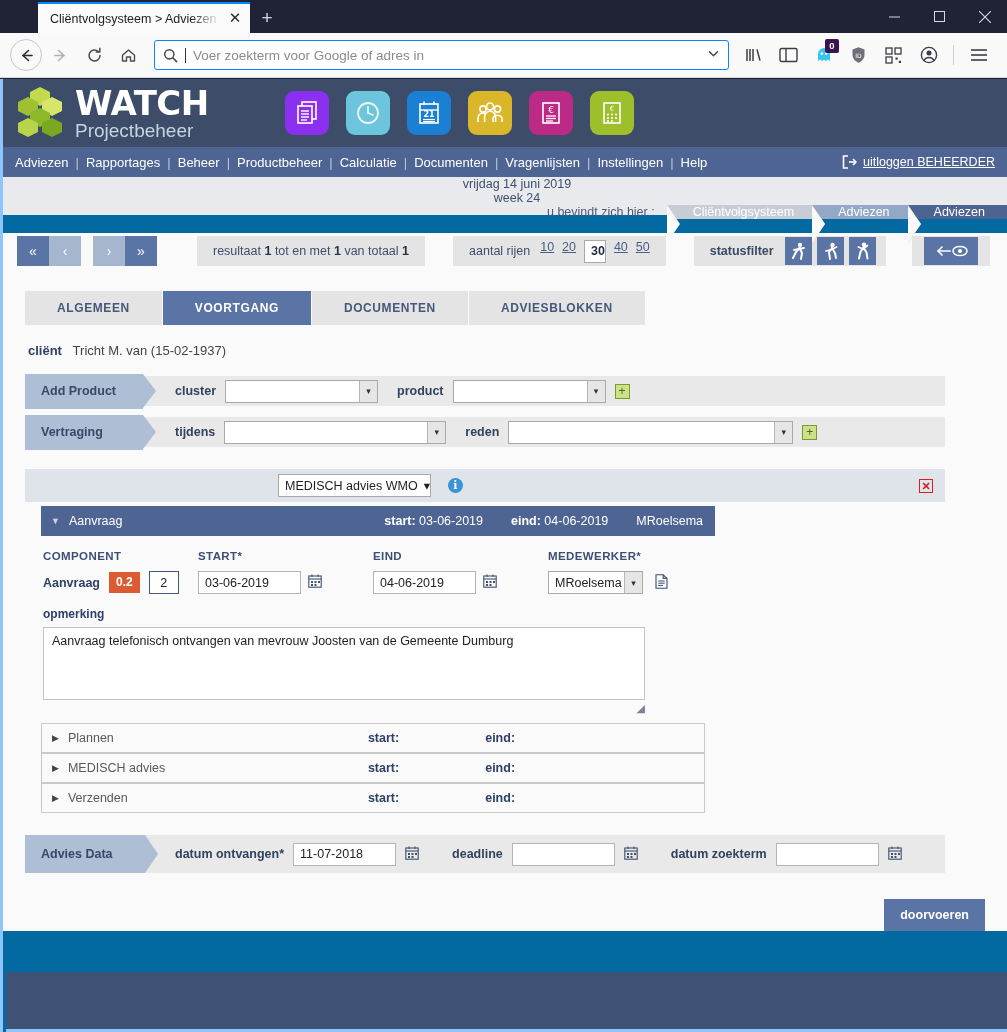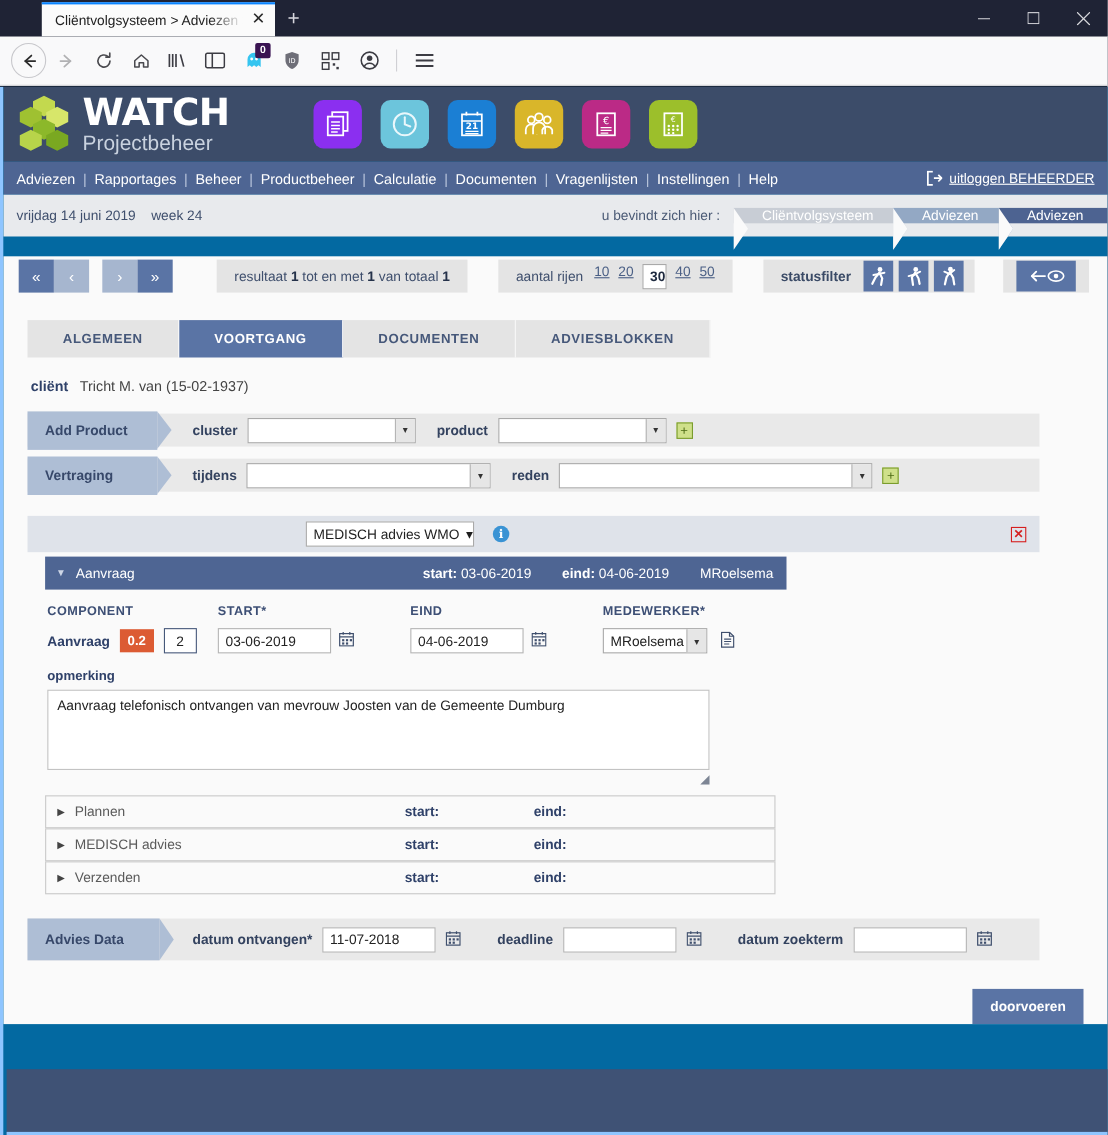--- a/index.html
+++ b/index.html
@@ -100,21 +100,21 @@
     height:30px; background:#4e6593; display:flex; align-items:center;
     padding:0 12px; font-size:13px; color:#fff;
   }
   .navlink { color:#fff; text-decoration:none; cursor:pointer; }
   .navsep { color:#b9c5dc; margin:0 7px; }
   .logout { margin-left:auto; display:flex; align-items:center; gap:6px; font-size:12.5px; }
   .logout .lk { text-decoration:underline; cursor:pointer; }
 
   .crumbbar {
     height:38px; background:#e8eaed; display:flex; align-items:center;
-    font-size:12.5px; color:#3f4f6d; padding-left:12px; position:relative;
+    font-size:12.5px; color:#3f4f6d; padding-left:24px; position:relative;flex-direction:column;
   }
   .crumbright { margin-left:auto; display:flex; align-items:center; height:25px; }
   .hierlabel { display:flex; align-items:center; padding-right:12px; color:#4a5a75; }
   .chev {
     display:flex; align-items:center; justify-content:center;
     padding:0 18px 0 26px; color:#fff; font-size:12.5px; position:relative;
   }
   .chev::before, .chev::after {
     content:""; position:absolute; top:0; width:0; height:0;
     border-top:19px solid transparent; border-bottom:19px solid transparent;
@@ -345,20 +345,35 @@
           <path d="M14 8.5a5.5 5.5 0 1 1-1.7-4" fill="none" stroke="currentColor" stroke-width="1.5" stroke-linecap="round"></path>
           <path d="M13.8 1.3v3.6h-3.6" fill="none" stroke="currentColor" stroke-width="1.5" stroke-linecap="round" stroke-linejoin="round"></path>
         </svg>
     </div>
     <div class="navbtn">
       <svg width="17" height="17" viewBox="0 0 17 17">
           <path d="M2.5 8.2L8.5 3l6 5.2V14h-4v-4h-4v4h-4z" fill="none" stroke="currentColor" stroke-width="1.4" stroke-linejoin="round"></path>
         </svg>
     </div>
 
+    <div class="urlbar">
+      <span style="color:#4a4a4f;display:flex;">
+        <svg width="15" height="15" viewBox="0 0 15 15">
+            <circle cx="6.3" cy="6.3" r="4.6" fill="none" stroke="currentColor" stroke-width="1.5"></circle>
+            <line x1="9.8" y1="9.8" x2="13.6" y2="13.6" stroke="currentColor" stroke-width="1.6" stroke-linecap="round"></line>
+          </svg>
+      </span>
+      <span class="caret"></span>
+      <span class="ph">Voer zoekterm voor Google of adres in</span>
+      <span style="color:#4a4a4f;">
+        <svg width="13" height="13" viewBox="0 0 13 13">
+            <path d="M2.5 4.8l4 4 4-4" fill="none" stroke="currentColor" stroke-width="1.5" stroke-linecap="round" stroke-linejoin="round"></path>
+          </svg>
+      </span>
+    </div>
 
     <div class="tbicons">
       <div class="tbicon">
         <svg width="18" height="16" viewBox="0 0 18 16">
             <line x1="2" y1="2" x2="2" y2="14" stroke="currentColor" stroke-width="1.5"></line>
             <line x1="5" y1="2" x2="5" y2="14" stroke="currentColor" stroke-width="1.5"></line>
             <line x1="8" y1="2" x2="8" y2="14" stroke="currentColor" stroke-width="1.5"></line>
             <line x1="12" y1="2.4" x2="15" y2="13.6" stroke="currentColor" stroke-width="1.5"></line>
           </svg>
       </div>

